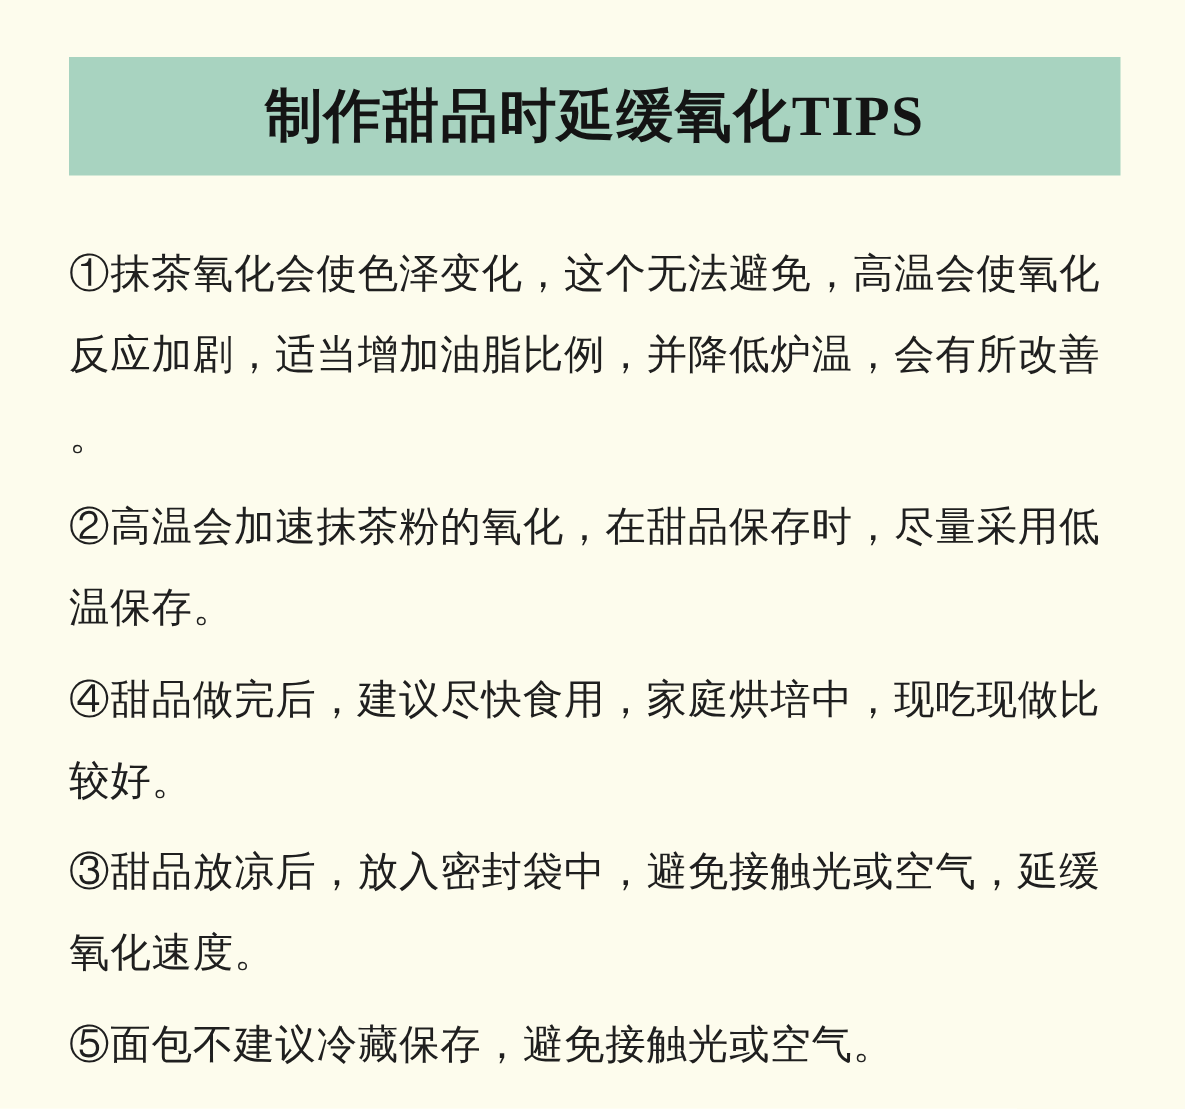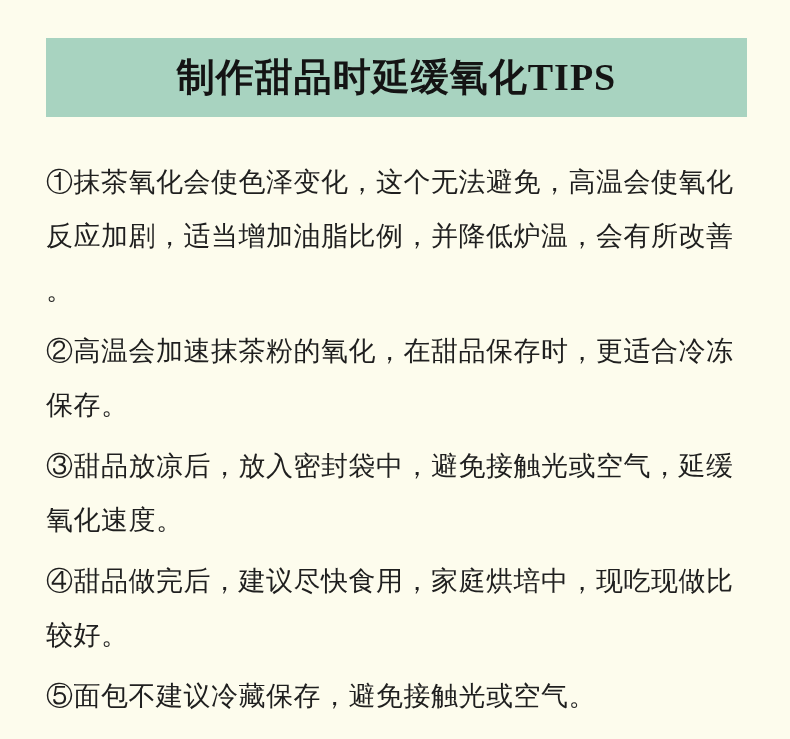--- a/index.html
+++ b/index.html
@@ -55,19 +55,19 @@
 <body>
 
 <div class="page">
 
   <div class="title-band">
     <div class="title-text">制作甜品时延缓氧化TIPS</div>
   </div>
 
   <div class="tips-body">
     <p class="tip-paragraph">①抹茶氧化会使色泽变化，这个无法避免，高温会使氧化反应加剧，适当增加油脂比例，并降低炉温，会有所改善。</p>
-    <p class="tip-paragraph">②高温会加速抹茶粉的氧化，在甜品保存时，更适合冷冻保存。</p>
+    <p class="tip-paragraph">②高温会加速抹茶粉的氧化，在甜品保存时，尽量采用低温保存。</p>
+    <p class="tip-paragraph">④甜品做完后，建议尽快食用，家庭烘培中，现吃现做比较好。</p>
     <p class="tip-paragraph">③甜品放凉后，放入密封袋中，避免接触光或空气，延缓氧化速度。</p>
-    <p class="tip-paragraph">④甜品做完后，建议尽快食用，家庭烘培中，现吃现做比较好。</p>
     <p class="tip-paragraph">⑤面包不建议冷藏保存，避免接触光或空气。</p>
   </div>
 
 </div>
 
 </body></html>

